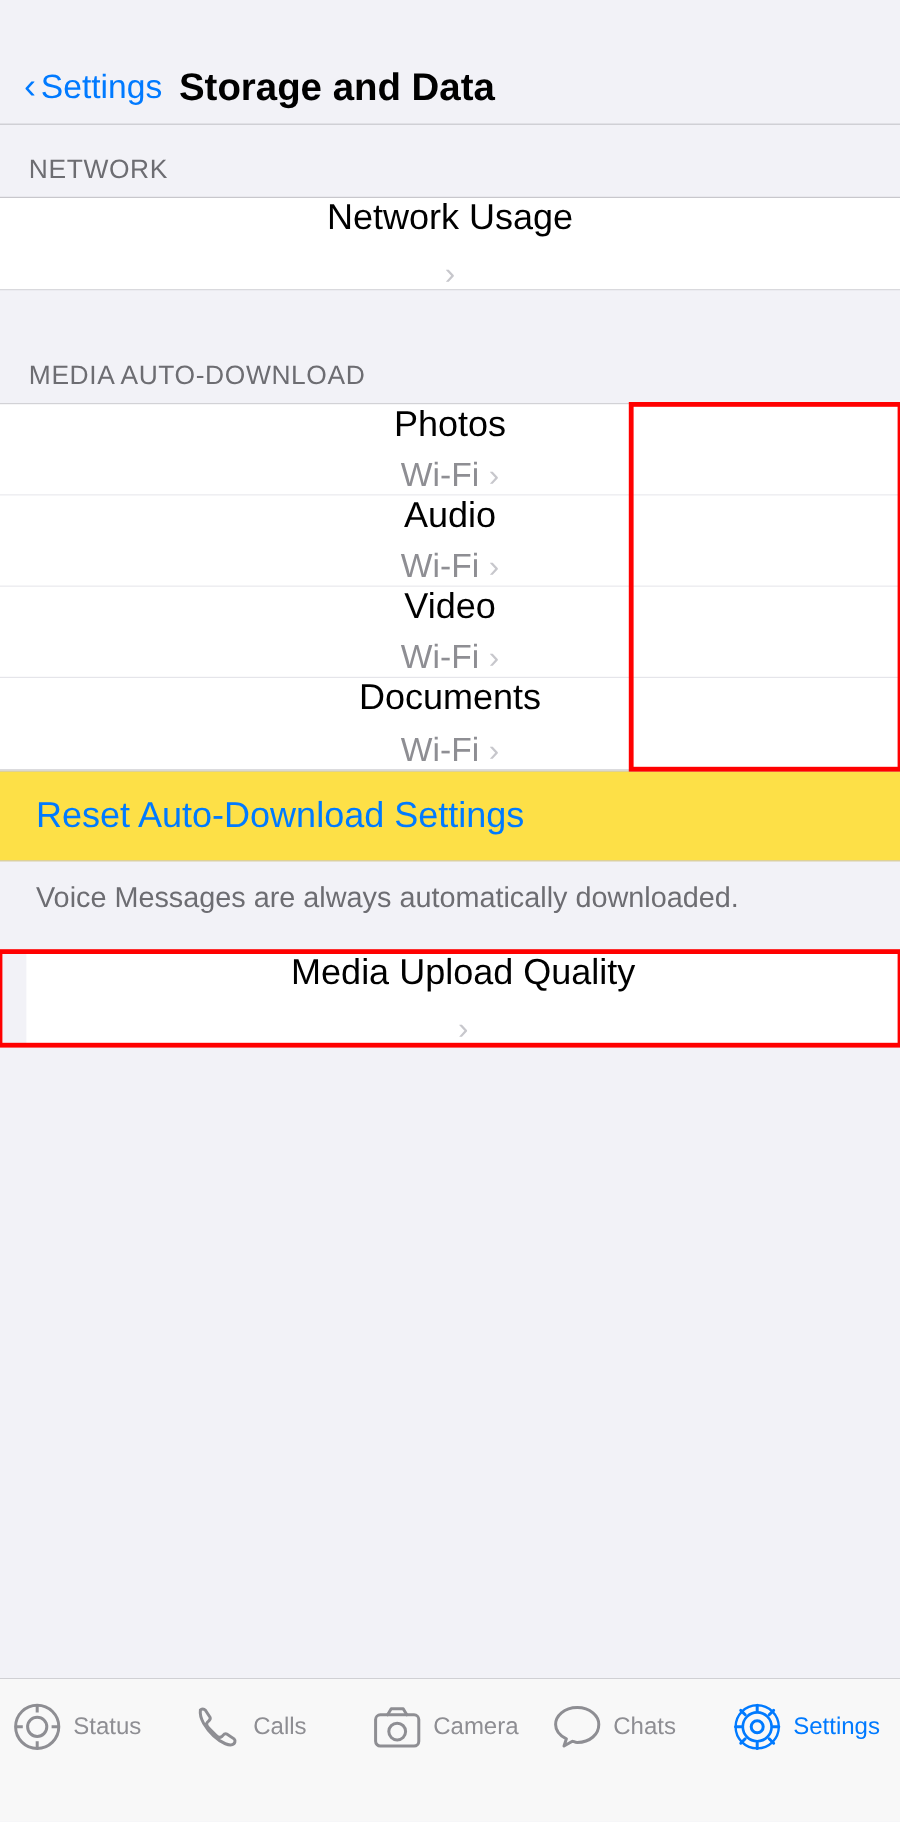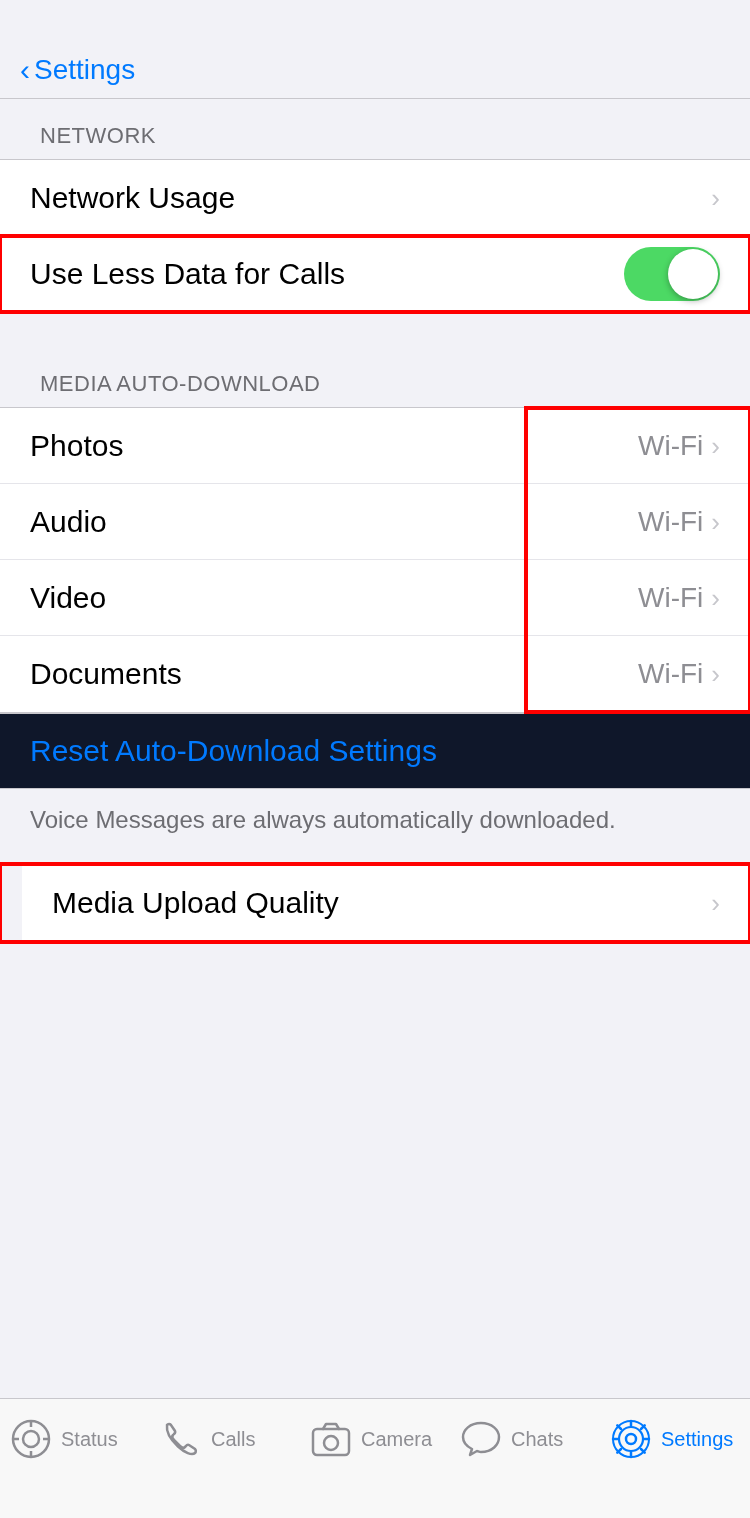--- a/index.html
+++ b/index.html
@@ -46,38 +46,39 @@
       color: #000;
       margin-left: 8px;
     }
 
     
     .section-label {
       font-size: 22px;
       font-weight: 400;
       color: #6d6d72;
       letter-spacing: 0.5px;
-      padding: 24px 30px 10px 40px;
+      padding: 24px 30px 10px 24px;
       text-transform: uppercase;
     }
 
     
     .card {
       background: #fff;
       border-top: 1px solid #c8c7cc;
       border-bottom: 1px solid #c8c7cc;
     }
     .row {
       display: flex;
       align-items: center;
       justify-content: space-between;
       padding: 0 30px;
       min-height: 76px;
       border-bottom: 1px solid #e5e5ea;
       background: #fff;
+      flex-direction: column;
     }
     .row:last-child {
       border-bottom: none;
     }
     .row-label {
       font-size: 30px;
       color: #000;
     }
     .row-right {
       display: flex;
@@ -110,21 +111,21 @@
       border-radius: 50%;
       background: #fff;
       position: absolute;
       top: 2px;
       right: 2px;
       box-shadow: 0 2px 6px rgba(0,0,0,0.3);
     }
 
     
     .reset-row {
-      background: #0f172a;
+      background: #fde047;
       padding: 0 30px;
       min-height: 76px;
       display: flex;
       align-items: center;
       border-top: 1px solid #c8c7cc;
       border-bottom: 1px solid #c8c7cc;
     }
     .reset-label {
       font-size: 30px;
       color: #007aff;
@@ -231,43 +232,34 @@
 </head>
 <body>
 
 <div class="content">
 
   <div class="header">
     <a class="back-btn">
       <span class="back-chevron">‹</span>
       <span class="back-label">Settings</span>
     </a>
+    <span class="page-title">Storage and Data</span>
   </div>
 
   <div class="section-label">NETWORK</div>
 
   <div class="card">
 
     <div class="row">
       <span class="row-label">Network Usage</span>
       <div class="row-right">
         <span class="chevron-right">›</span>
       </div>
     </div>
 
-    <div class="highlight-row-wrapper">
-      <div class="row" style="border-bottom:none;">
-        <span class="row-label">Use Less Data for Calls</span>
-        <div class="row-right">
-          <div class="toggle">
-            <div class="toggle-knob"></div>
-          </div>
-        </div>
-      </div>
-    </div>
   </div>
 
   <div class="spacer"></div>
 
   <div class="section-label">MEDIA AUTO-DOWNLOAD</div>
 
   <div class="card partial-highlight">
     <div class="row">
       <span class="row-label">Photos</span>
       <div class="row-right">

